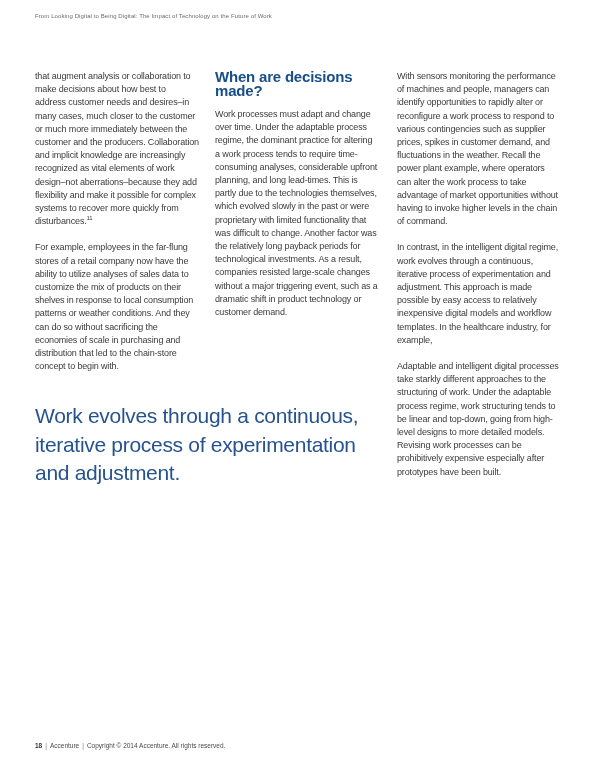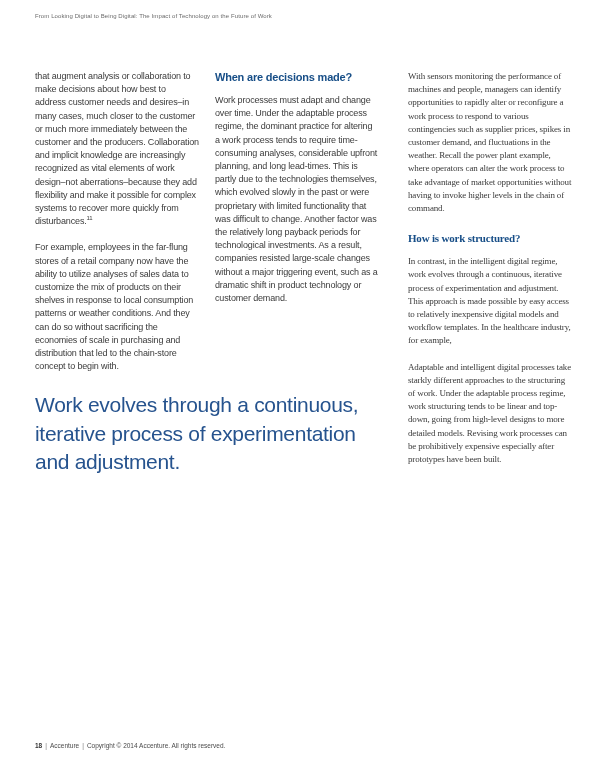--- a/index.html
+++ b/index.html
@@ -13,39 +13,39 @@
   .running-header {
     position: absolute; left: 35px; top: 13px;
     font-size: 6px; letter-spacing: 0.1px;
     color: #6b6b6b;
   }
   .col {
     position: absolute; top: 70px; width: 164px;
   }
   .col1 { left: 35px; }
   .col2 { left: 215px; }
-  .col3 { left: 408px; font-family: Liberation Serif, serif; }
+  .col3 { left: 397px; }
   .col p {
     margin: 0 0 13px 0;
     font-size: 9px; line-height: 13.2px;
     letter-spacing: -0.15px;
     color: var(--body-text, #3b3b3b);
   }
   .col p sup {
     font-size: 6px; line-height: 0; vertical-align: super;
   }
   h2.section-heading {
     margin: 0 0 10px 0;
-    font-size: 11px; line-height: 14px;
+    font-size: 15px; line-height: 14px;
     font-weight: bold; letter-spacing: -0.2px;
     color: var(--heading-blue, #174e87);
   }
   .col3 h2.section-heading { margin-top: 16px; }
   .pull-quote {
-    position: absolute; left: 35px; top: 391px; width: 352px;
+    position: absolute; left: 35px; top: 402px; width: 352px;
     font-size: 21px; line-height: 28.5px;
     letter-spacing: -0.3px;
     color: var(--quote-blue, #26538e);
   }
   .page-footer {
     position: absolute; left: 35px; top: 742px;
     font-size: 6.5px; color: #4a4a4a;
     white-space: nowrap;
   }
   .page-footer .pg { font-weight: bold; color: #333; }
@@ -61,21 +61,20 @@
   <p>For example, employees in the far-flung stores of a retail company now have the ability to utilize analyses of sales data to customize the mix of products on their shelves in response to local consumption patterns or weather conditions. And they can do so without sacrificing the economies of scale in purchasing and distribution that led to the chain-store concept to begin with.</p>
 </div>
 
 <div class="col col2">
   <h2 class="section-heading">When are decisions made?</h2>
   <p>Work processes must adapt and change over time. Under the adaptable process regime, the dominant practice for altering a work process tends to require time-consuming analyses, considerable upfront planning, and long lead-times. This is partly due to the technologies themselves, which evolved slowly in the past or were proprietary with limited functionality that was difficult to change. Another factor was the relatively long payback periods for technological investments. As a result, companies resisted large-scale changes without a major triggering event, such as a dramatic shift in product technology or customer demand.</p>
 </div>
 
 <div class="col col3">
   <p>With sensors monitoring the performance of machines and people, managers can identify opportunities to rapidly alter or reconfigure a work process to respond to various contingencies such as supplier prices, spikes in customer demand, and fluctuations in the weather. Recall the power plant example, where operators can alter the work process to take advantage of market opportunities without having to invoke higher levels in the chain of command.</p>
-  <h2 class="section-heading">How is work structured?</h2>
   <p>In contrast, in the intelligent digital regime, work evolves through a continuous, iterative process of experimentation and adjustment. This approach is made possible by easy access to relatively inexpensive digital models and workflow templates. In the healthcare industry, for example,</p>
   <p>Adaptable and intelligent digital processes take starkly different approaches to the structuring of work. Under the adaptable process regime, work structuring tends to be linear and top-down, going from high-level designs to more detailed models. Revising work processes can be prohibitively expensive especially after prototypes have been built.</p>
 </div>
 
 <div class="pull-quote">Work evolves through a continuous, iterative process of experimentation and adjustment.</div>
 
 <div class="page-footer">
   <span class="pg">18</span><span class="sep">|</span><span>Accenture</span><span class="sep">|</span><span>Copyright © 2014 Accenture. All rights reserved.</span>
 </div>
 

